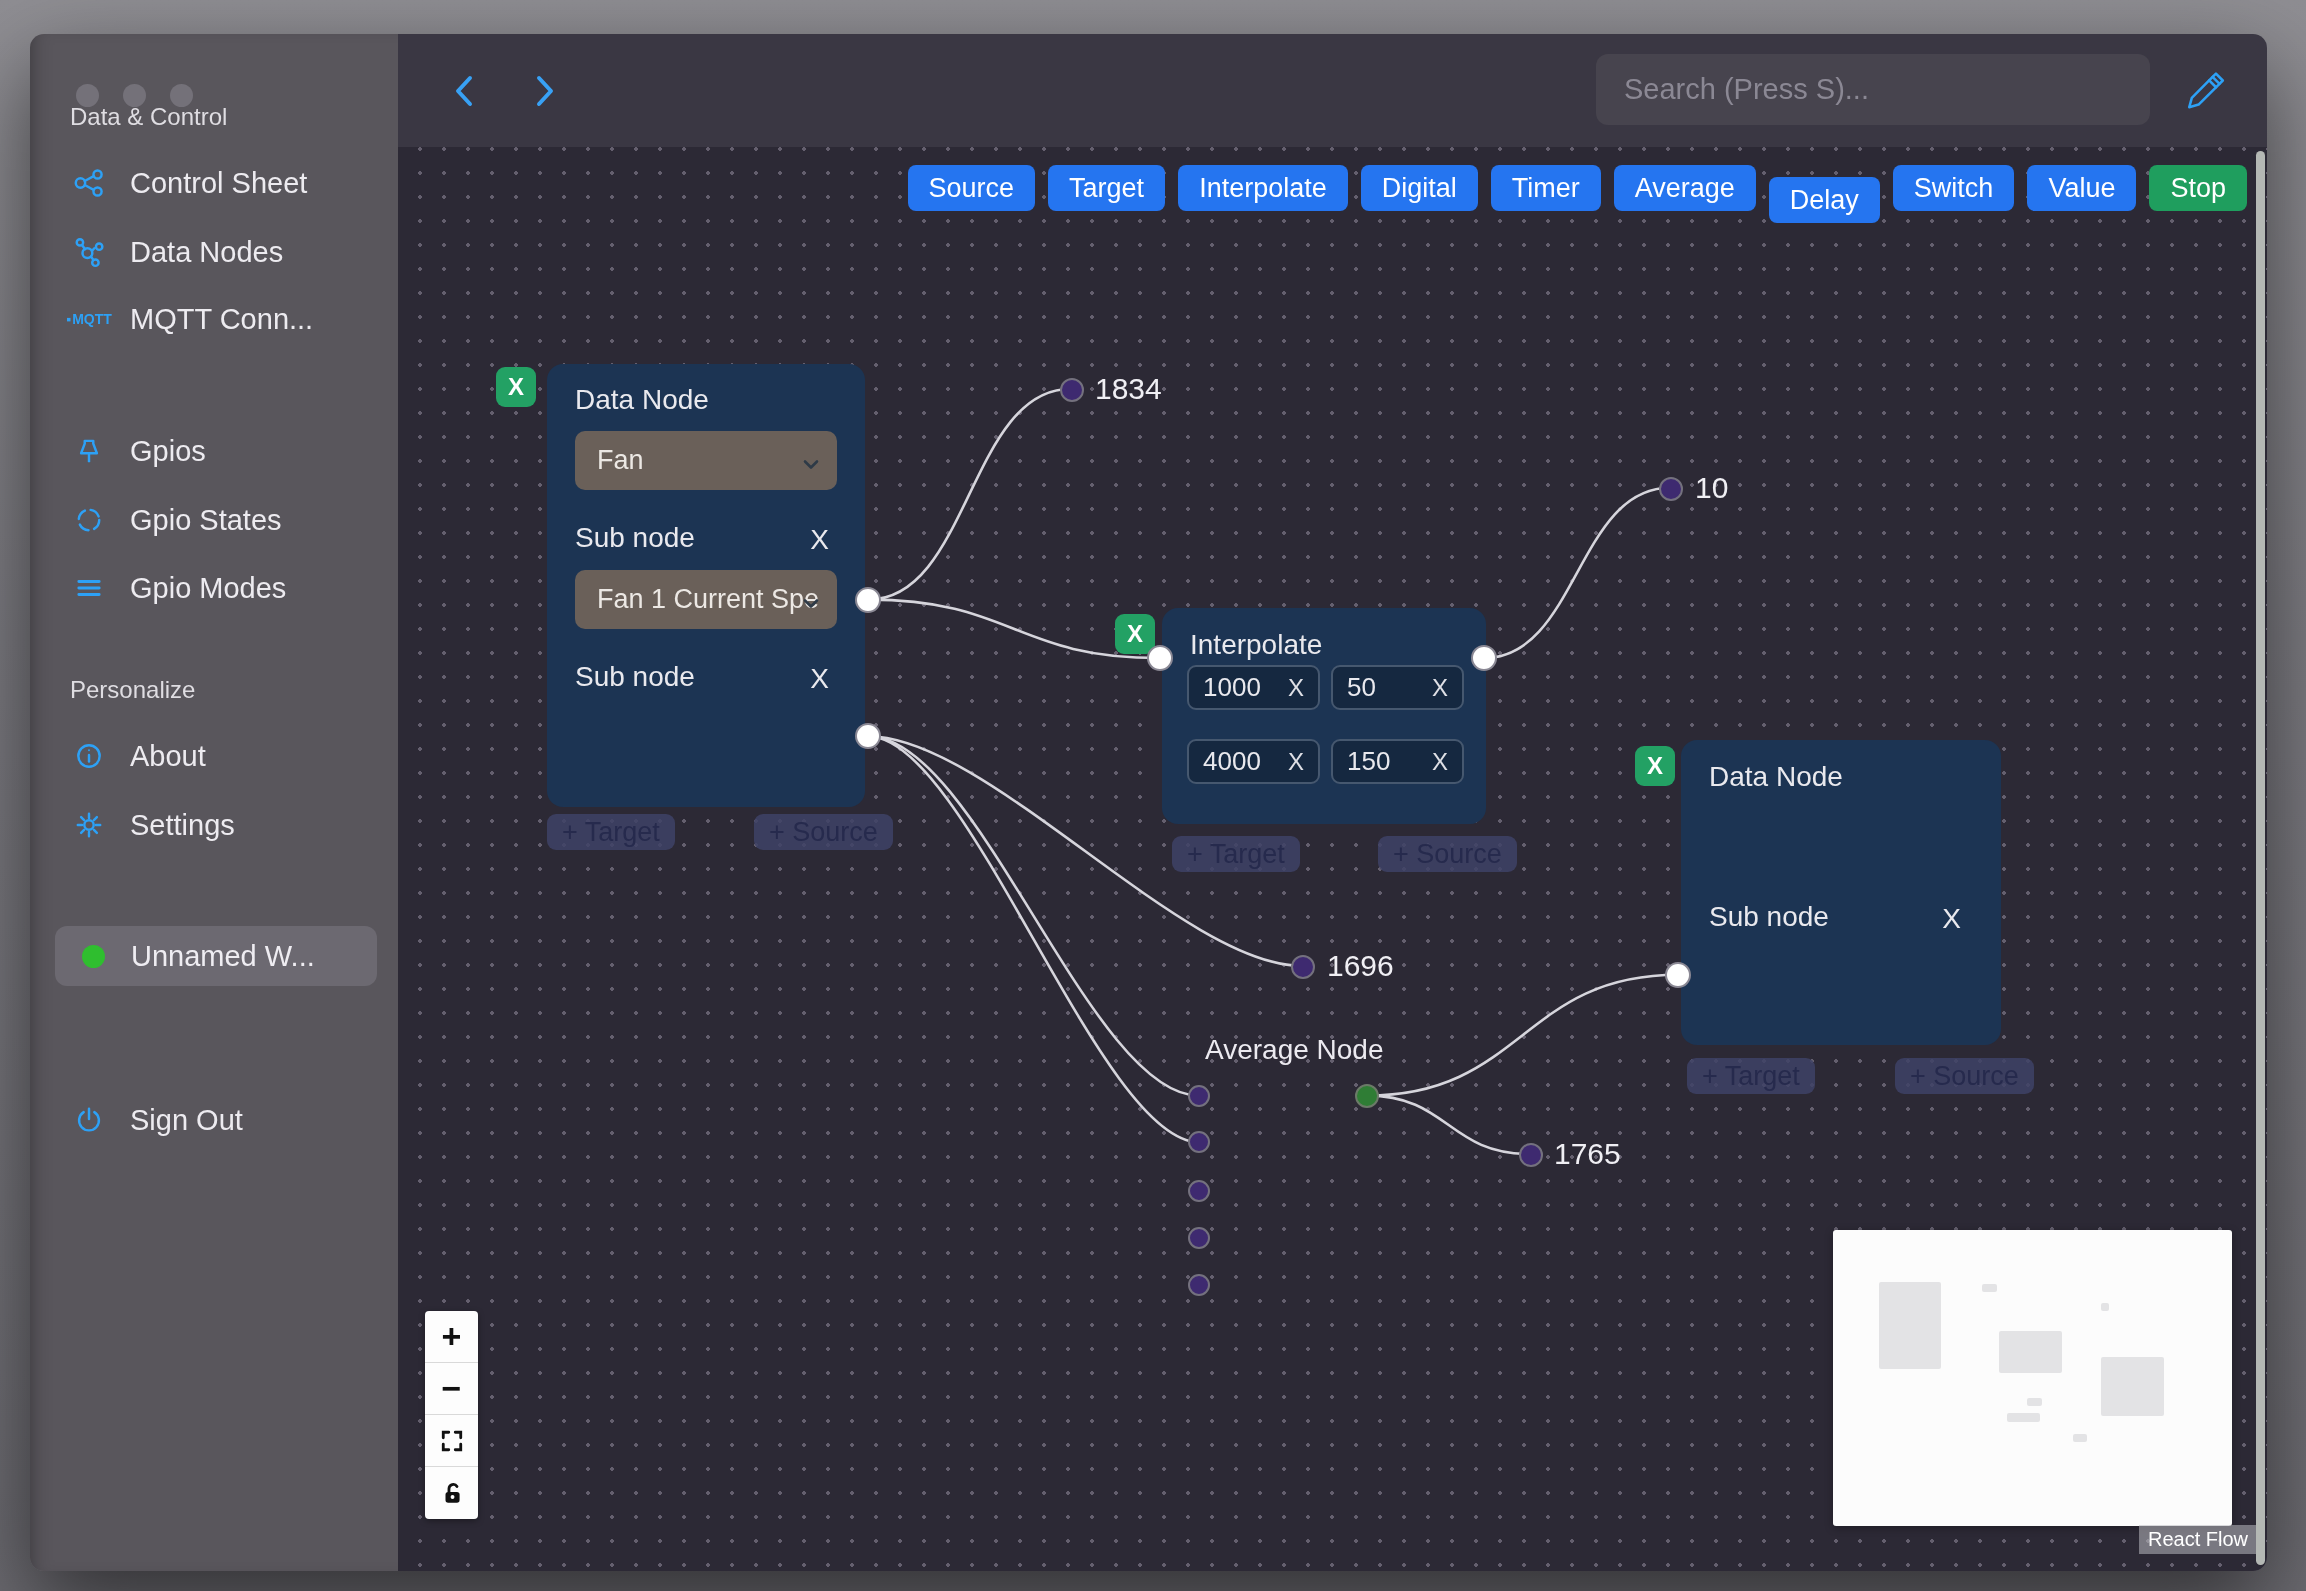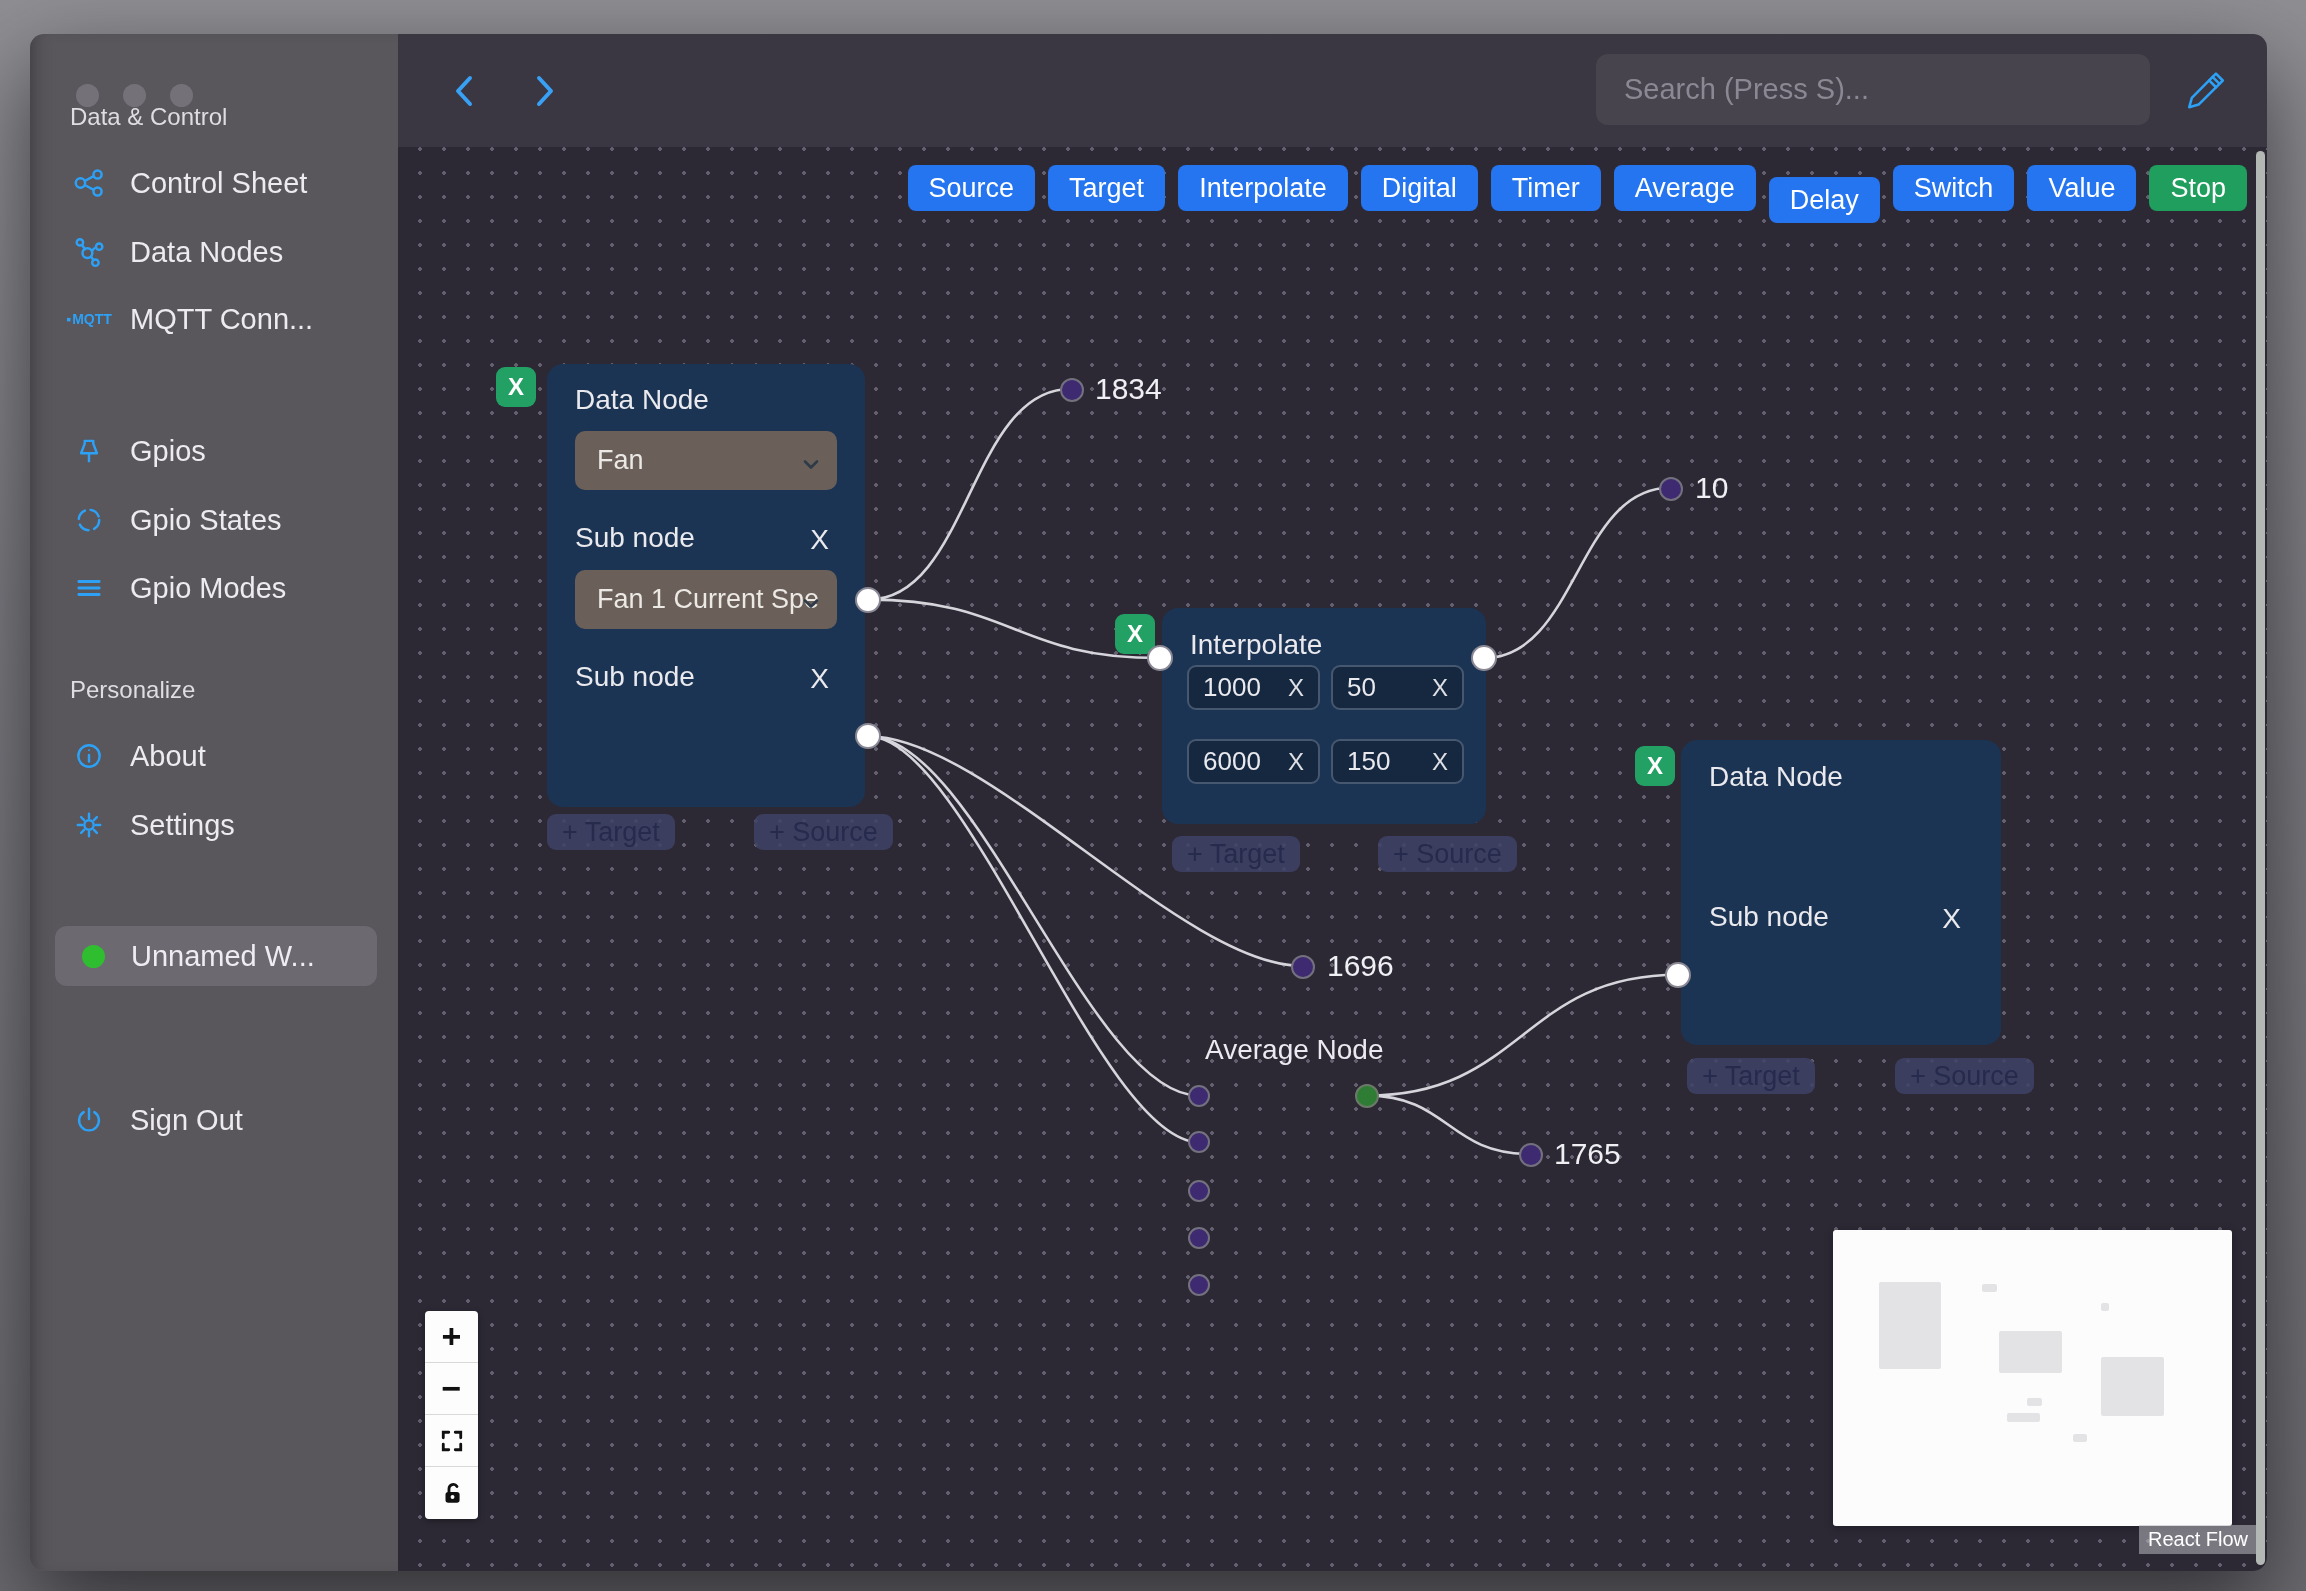--- a/index.html
+++ b/index.html
@@ -275,21 +275,21 @@
         <div class="ntitle" style="top:37px">Interpolate</div>
         <div class="ibox" style="left:25px;top:57px">
           <span class="val">1000</span>
           <span class="ix">X</span>
         </div>
         <div class="ibox" style="left:169px;top:57px">
           <span class="val">50</span>
           <span class="ix">X</span>
         </div>
         <div class="ibox" style="left:25px;top:131px">
-          <span class="val">6000</span>
+          <span class="val">4000</span>
           <span class="ix">X</span>
         </div>
         <div class="ibox" style="left:169px;top:131px">
           <span class="val">150</span>
           <span class="ix">X</span>
         </div>
       </div>
       <div class="pill" style="left:774px;top:689px">+ Target</div>
       <div class="pill" style="left:980px;top:689px">+ Source</div>
       <div class="handle h-white" style="left:749px;top:498px"></div>

